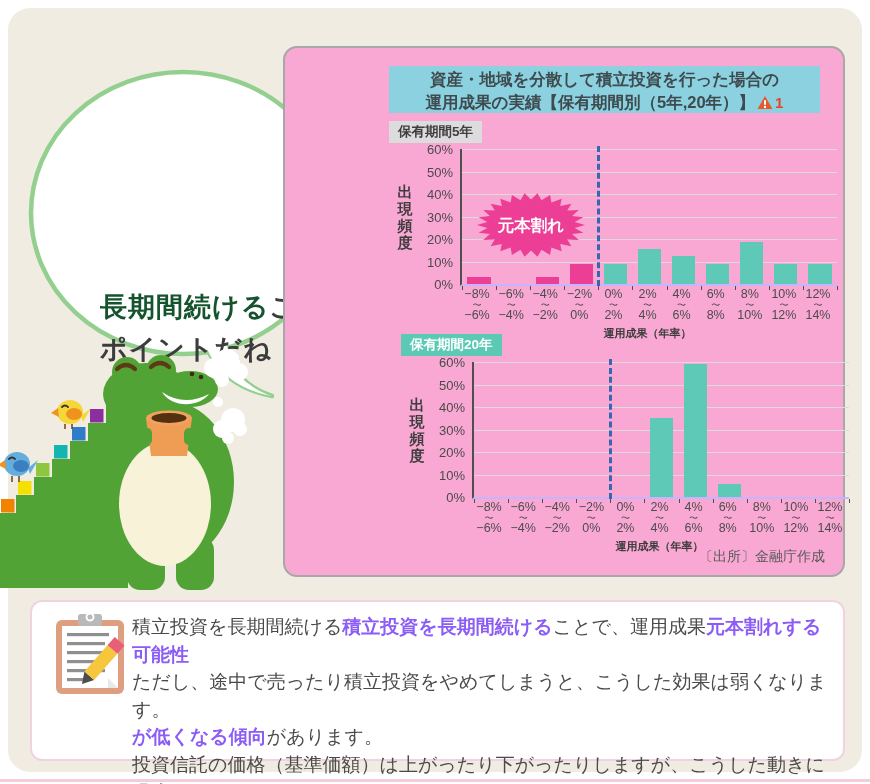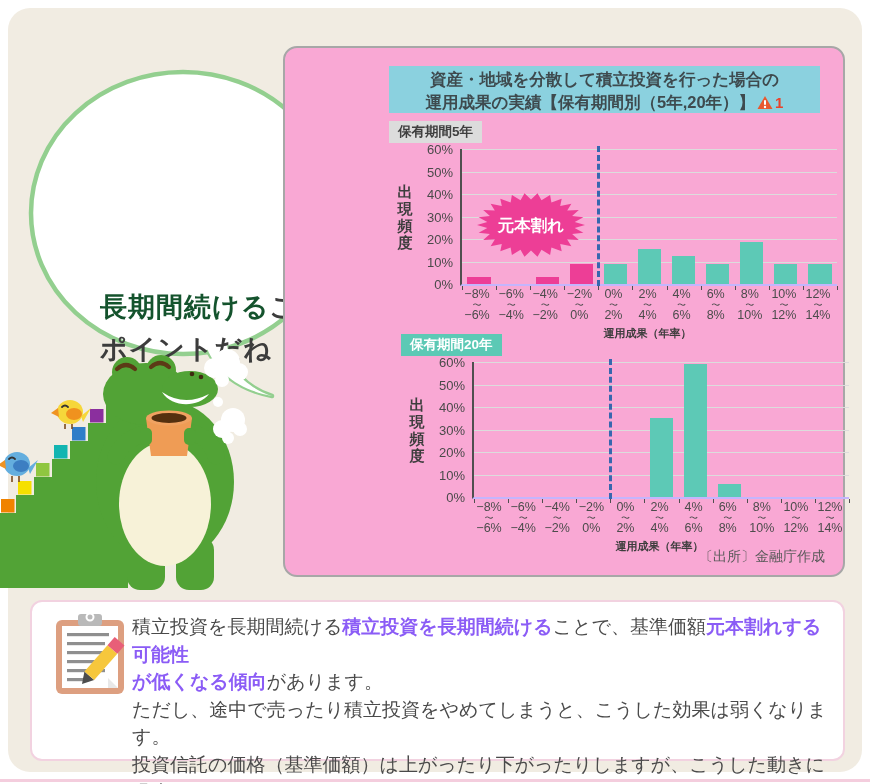--- a/index.html
+++ b/index.html
@@ -437,21 +437,21 @@
         <rect x="17" y="39" width="42" height="3.2"></rect>
         <rect x="17" y="48" width="30" height="3.2"></rect>
         <rect x="17" y="57" width="38" height="3.2"></rect>
         <rect x="17" y="66" width="22" height="3.2"></rect>
       </g>
       <polygon points="32,72 44.2,68 34.4,59.4" fill="#4d4d4d"></polygon>
       <polygon points="44.2,68 34.4,59.4 57.5,33.2 67.3,41.8" fill="#f6c73c"></polygon>
       <polygon points="67.3,41.8 57.5,33.2 64.7,25 74.5,33.4" fill="#e85f78"></polygon>
     </svg>
     <div class="sum-text" id="summary-lines">
-        <div class="sline"><span>積立投資を長期間続ける</span><span class="hl">積立投資を長期間続ける</span><span>ことで、基準価額</span><span class="hl">元本割れする可能性</span></div>
+        <div class="sline"><span>積立投資を長期間続ける</span><span class="hl">積立投資を長期間続ける</span><span>ことで、運用成果</span><span class="hl">元本割れする可能性</span></div>
+        <div class="sline"><span>ただし、途中で売ったり積立投資をやめてしまうと、こうした効果は弱くなります。</span></div>
         <div class="sline"><span class="hl">が低くなる傾向</span><span>があります。</span></div>
-        <div class="sline"><span>ただし、途中で売ったり積立投資をやめてしまうと、こうした効果は弱くなります。</span></div>
         <div class="sline"><span>投資信託の価格（基準価額）は上がったり下がったりしますが、こうした動きに過度に</span></div>
       </div>
   </div>
 
   <div class="bottom-line"></div>
 </div>
 
 </body></html>

